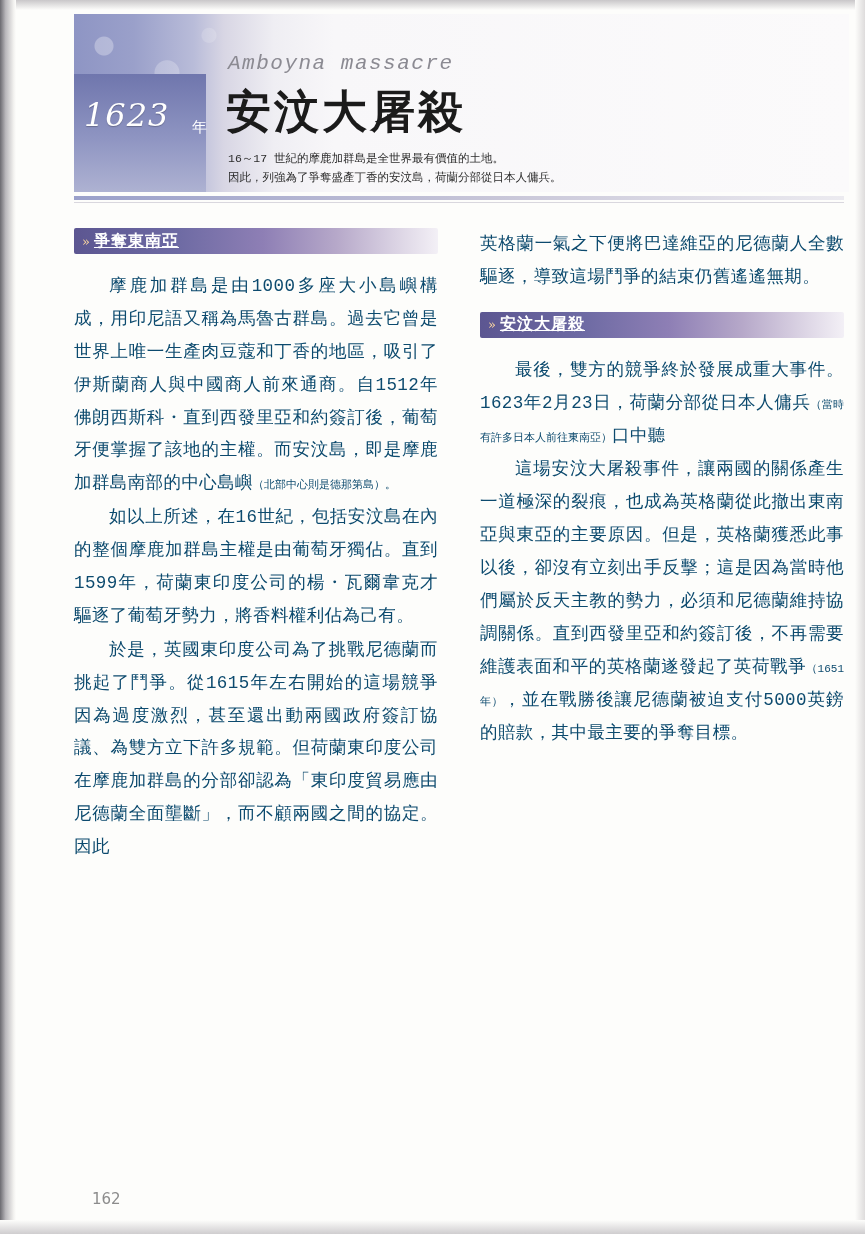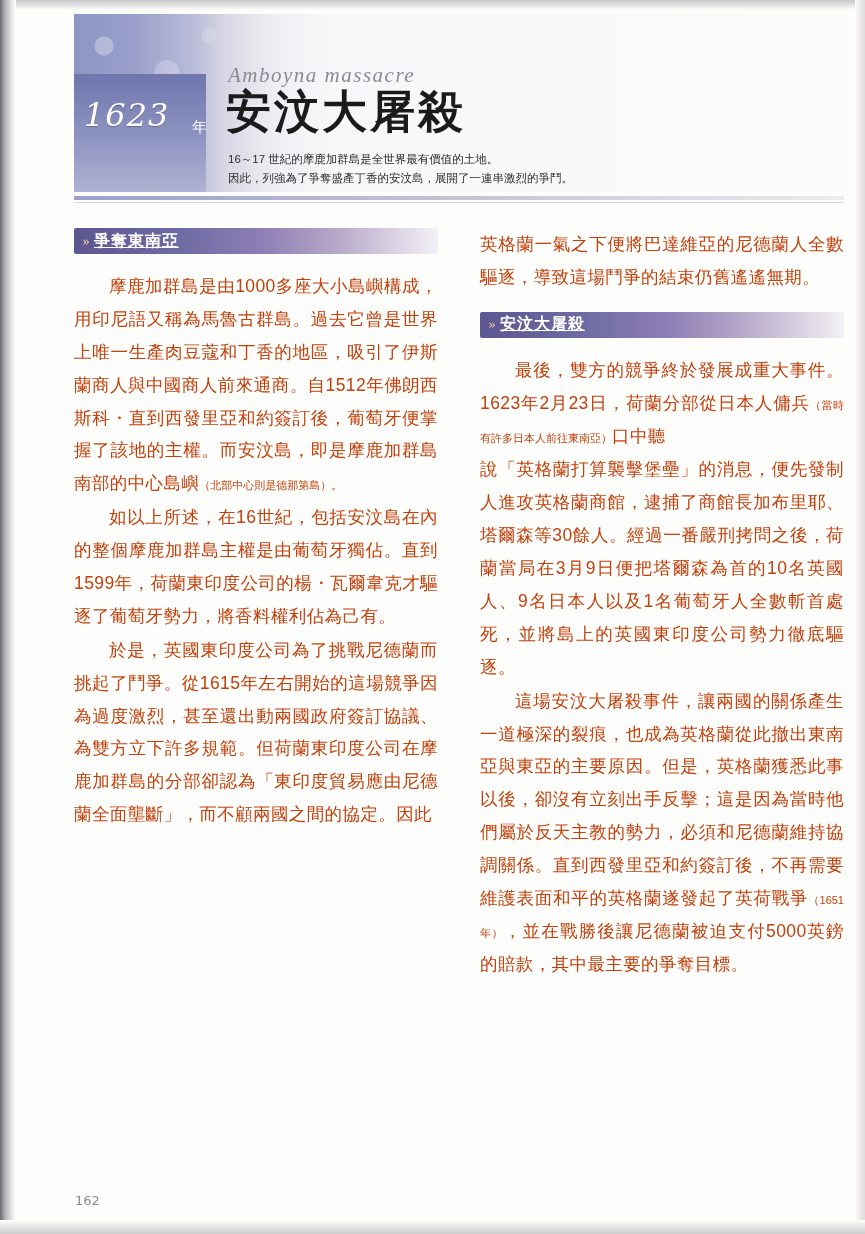--- a/index.html
+++ b/index.html
@@ -68,42 +68,41 @@
     color: #ffffff;
     letter-spacing: 1px;
     text-shadow: 0 1px 1px rgba(0,0,0,0.25);
   }
   .year-suffix {
     position: absolute; left: 118px; top: 104px;
     font-size: 15px; color: #ffffff;
   }
   .eng-title {
     position: absolute; left: 154px; top: 38px;
-    font-family: Liberation Serif, serif;
+    font-family: Liberation Mono, monospace;
     font-style: italic;
     font-size: 21px;
     color: #8b8a92;
     letter-spacing: 1.5px;
-    margin-top: 11px;
   }
   .cn-title {
     position: absolute; left: 152px; top: 68px;
     font-size: 45px;
     font-weight: bold;
     color: #1b1b1b;
     letter-spacing: 3px;
     font-family: "DejaVu Sans", sans-serif;
   }
   .subtitle {
     position: absolute; left: 154px; top: 136px;
     width: 560px;
     font-size: 11.5px;
     line-height: 1.65;
     color: #2c2c2c;
-    font-family: Liberation Sans, sans-serif;
+    font-family: Liberation Mono, monospace;
   }
   .hdr-rule {
     position: absolute; left: 74px; top: 196px;
     width: 770px; height: 4px;
     background: linear-gradient(to right, #9aa0ca, #c8c6d8 55%, #ecebf0);
   }
   .hdr-rule2 {
     position: absolute; left: 74px; top: 202px;
     width: 770px; height: 1px;
     background: #d9d7de;
@@ -141,35 +140,35 @@
     font-weight: bold;
     font-family: "DejaVu Sans", sans-serif;
     letter-spacing: 1px;
     text-decoration: underline;
   }
   .sec-head.second { margin-top: 18px; }
 
   p.body {
     font-size: 17.5px;
     line-height: 1.88;
-    color: #c2410c;
+    color: #0c4a6e;
     text-align: justify;
     text-indent: 2em;
     letter-spacing: 0.4px;
-    font-family: Liberation Sans, sans-serif;
+    font-family: Liberation Mono, monospace;
     margin-bottom: 1px;
   }
   .small {
     font-size: 11px;
     letter-spacing: 0;
   }
   .pageno {
     position: absolute;
-    left: 75px; bottom: 26px;
-    font-size: 13px;
+    left: 92px; bottom: 26px;
+    font-size: 15px;
     color: #8c8c8c;
     font-family: "DejaVu Sans", sans-serif;
   }
 </style>
 </head>
 <body>
 
 <div class="page">
   <div class="scan-top"></div>
   <div class="scan-left"></div>
@@ -179,21 +178,21 @@
   <div class="header">
     <div class="hdr-band"></div>
     <div class="hdr-damask"></div>
     <div class="hdr-darkbox"></div>
     <div class="year">1623</div>
     <div class="year-suffix">年</div>
     <div class="eng-title">Amboyna massacre</div>
     <div class="cn-title">安汶大屠殺</div>
     <div class="subtitle">
       <div>16～17 世紀的摩鹿加群島是全世界最有價值的土地。</div>
-      <div>因此，列強為了爭奪盛產丁香的安汶島，展開了一連串激烈的爭鬥。</div>
+      <div>因此，列強為了爭奪盛產丁香的安汶島，荷蘭分部從日本人傭兵。</div>
     </div>
   </div>
   <div class="hdr-rule"></div>
   <div class="hdr-rule2"></div>
 
   <div class="cols">
 
     <div class="col">
       <div class="sec-head">
         <span class="chev">»</span>
@@ -211,20 +210,19 @@
     <div class="col">
       <p class="body" style="text-indent:0">英格蘭一氣之下便將巴達維亞的尼德蘭人全數驅逐，導致這場鬥爭的結束仍舊遙遙無期。</p>
 
       <div class="sec-head second">
         <span class="chev">»</span>
         <span class="sec-label">安汶大屠殺</span>
       </div>
 
       <p class="body"><span>最後，雙方的競爭終於發展成重大事件。1623年2月23日，荷蘭分部從日本人傭兵</span><span class="small">（當時有許多日本人前往東南亞）</span><span>口中聽</span></p>
 
-      <p class="body" style="text-indent:0">說「英格蘭打算襲擊堡壘」的消息，便先發制人進攻英格蘭商館，逮捕了商館長加布里耶、塔爾森等30餘人。經過一番嚴刑拷問之後，荷蘭當局在3月9日便把塔爾森為首的10名英國人、9名日本人以及1名葡萄牙人全數斬首處死，並將島上的英國東印度公司勢力徹底驅逐。</p>
 
       <p class="body"><span>這場安汶大屠殺事件，讓兩國的關係產生一道極深的裂痕，也成為英格蘭從此撤出東南亞與東亞的主要原因。但是，英格蘭獲悉此事以後，卻沒有立刻出手反擊；這是因為當時他們屬於反天主教的勢力，必須和尼德蘭維持協調關係。直到西發里亞和約簽訂後，不再需要維護表面和平的英格蘭遂發起了英荷戰爭</span><span class="small">（1651年）</span><span>，並在戰勝後讓尼德蘭被迫支付5000英鎊的賠款，其中最主要的爭奪目標。</span></p>
     </div>
   </div>
 
   <div class="pageno">162</div>
 </div>
 
 </body></html>

